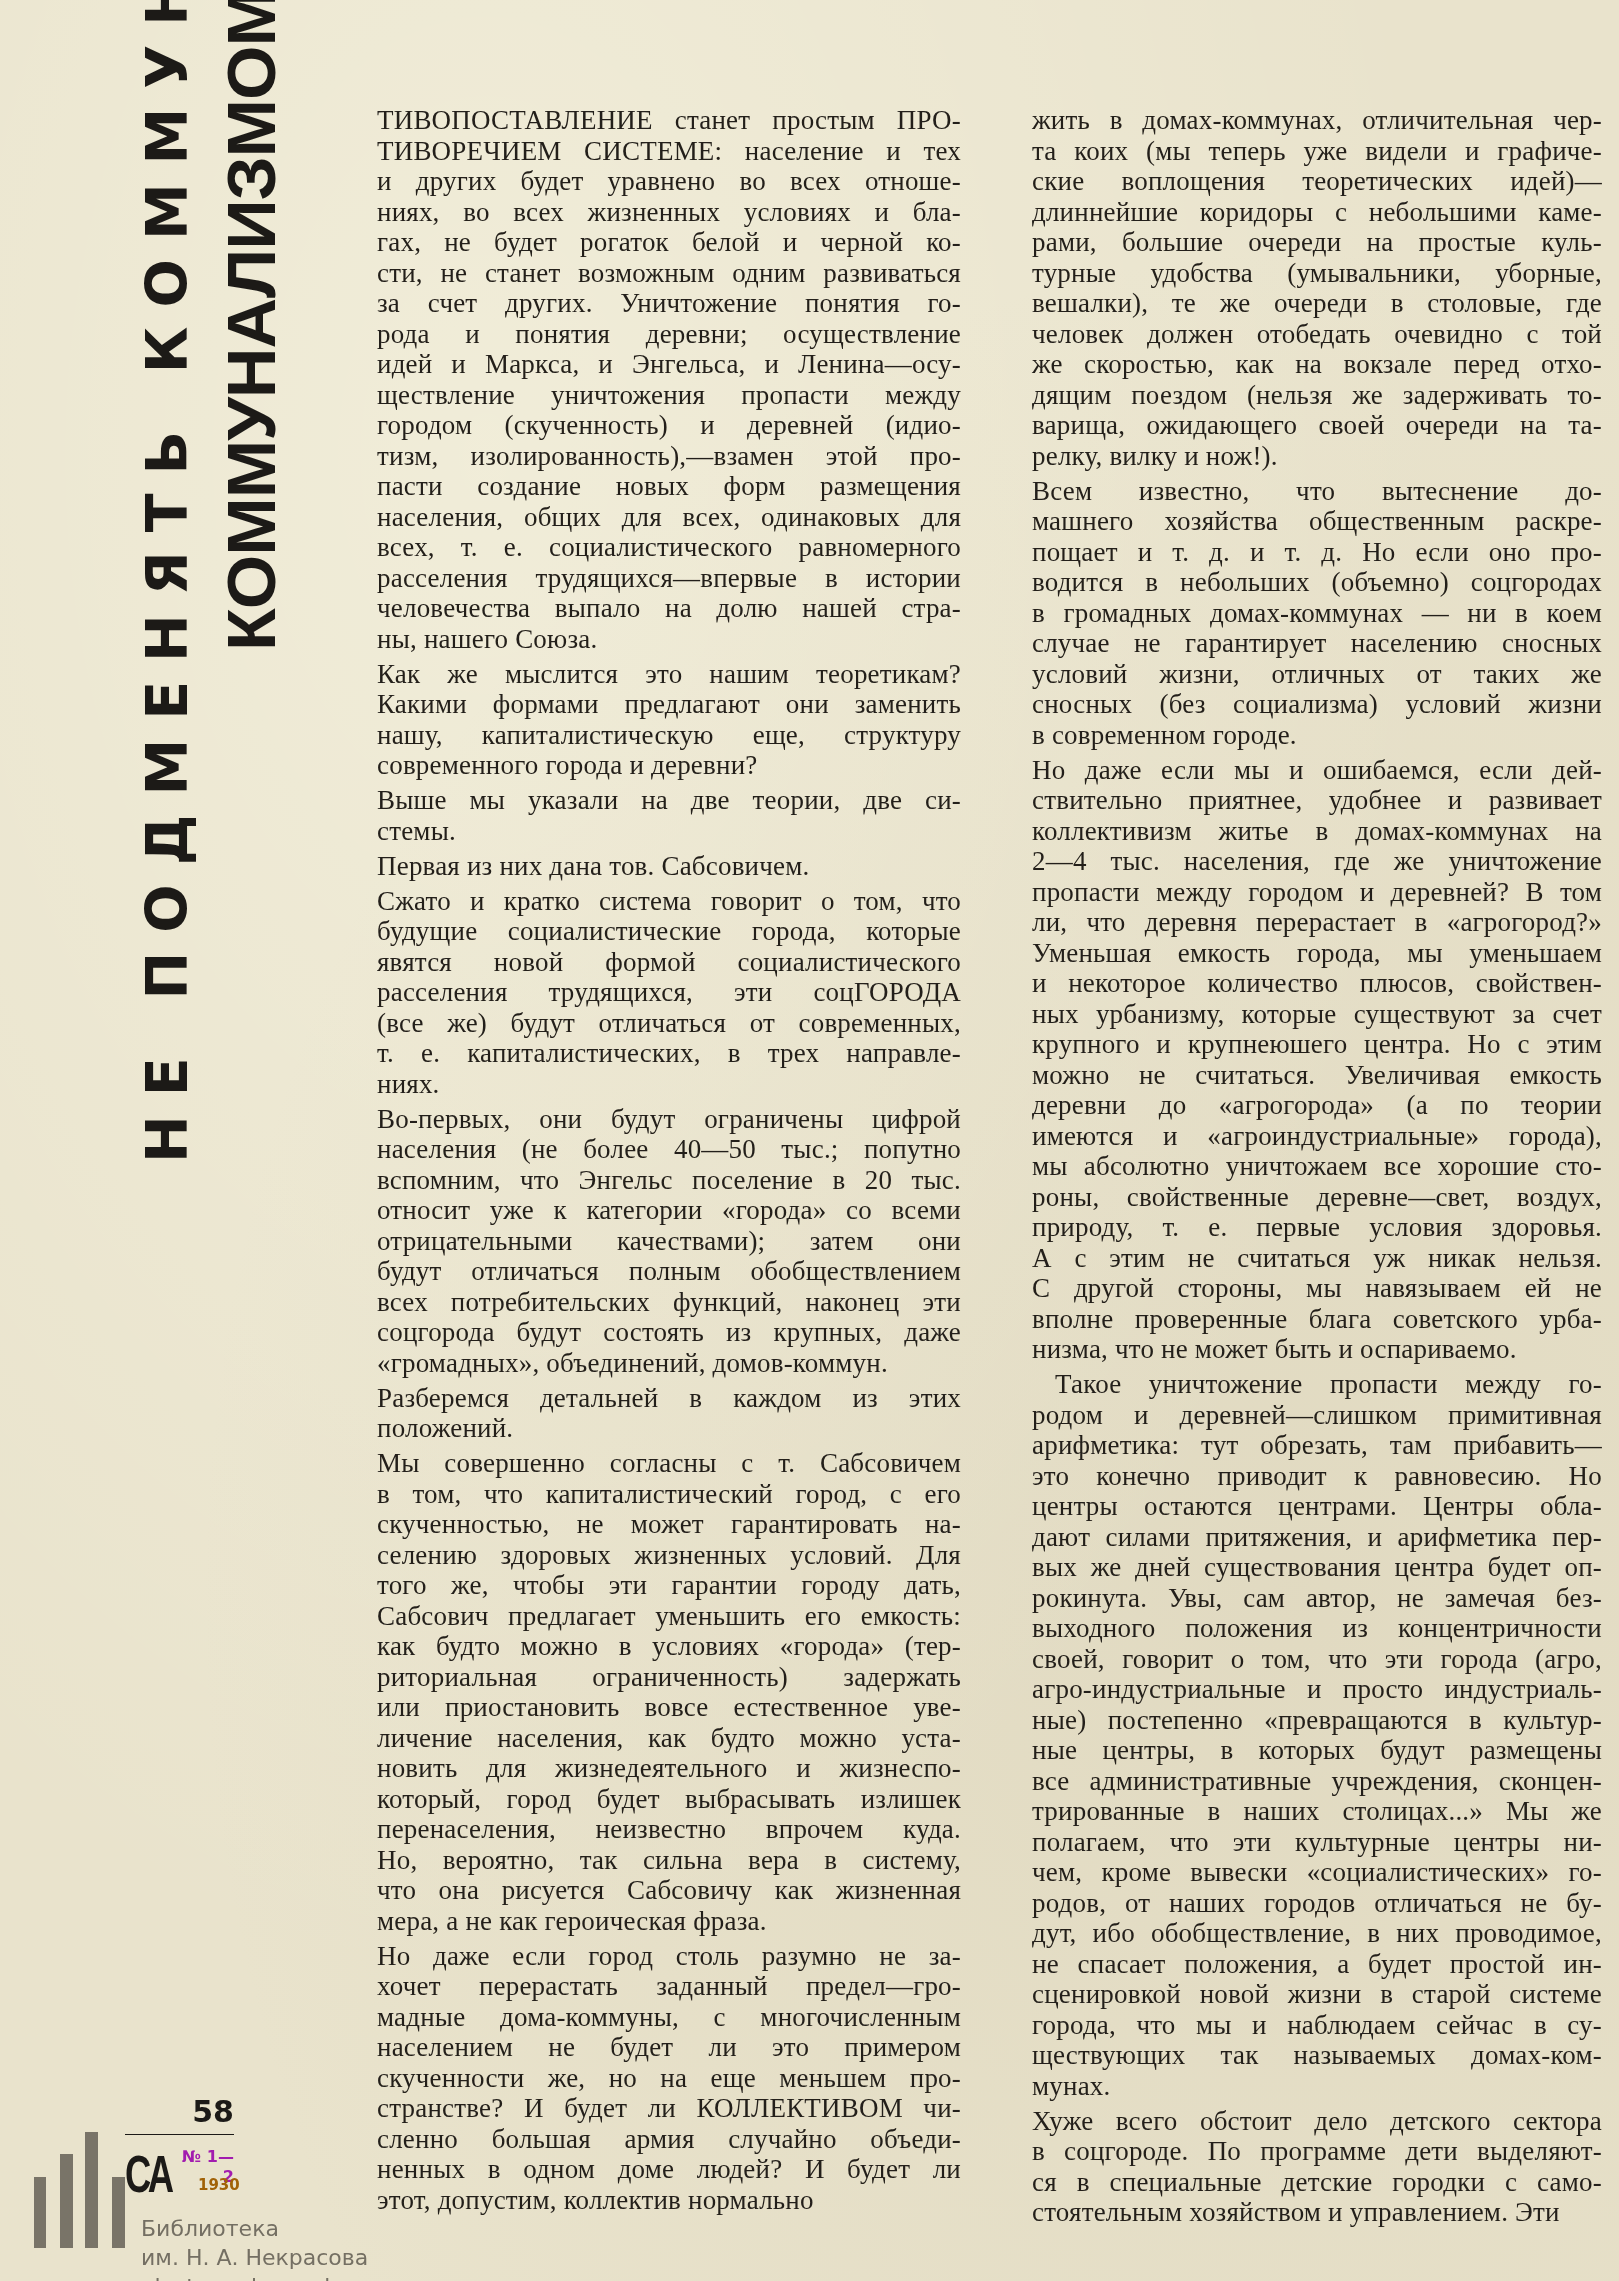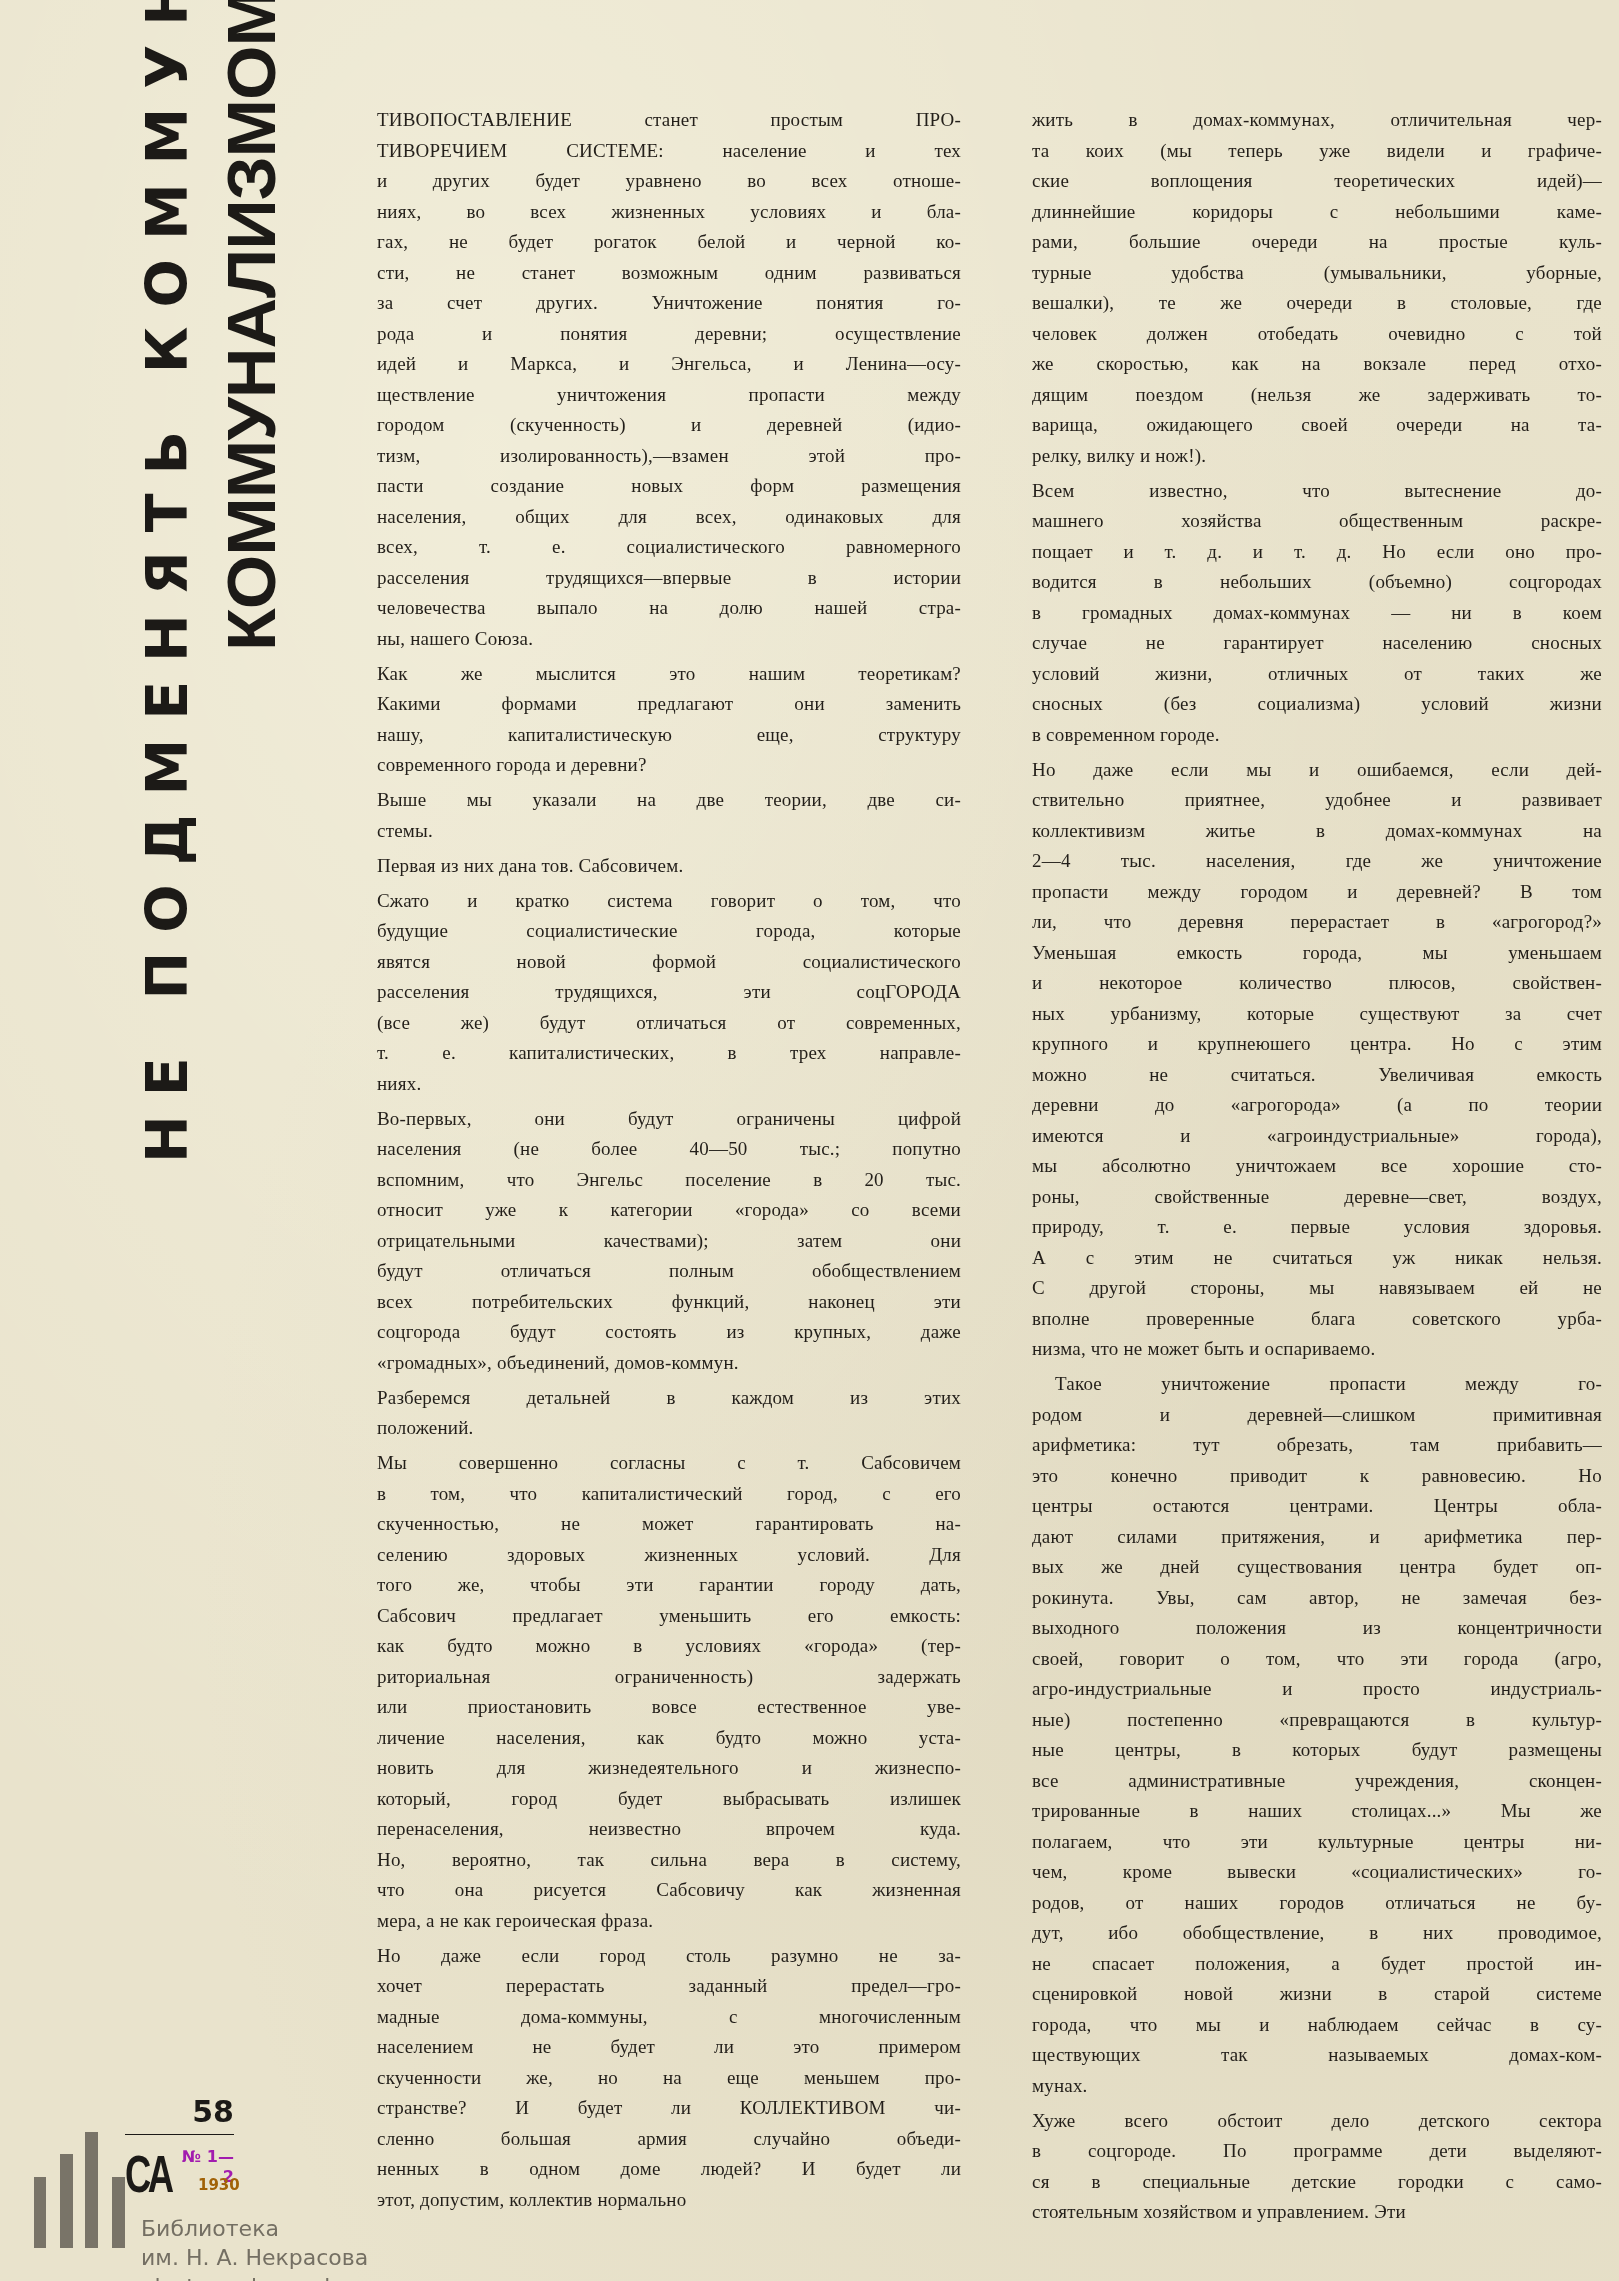--- a/index.html
+++ b/index.html
@@ -26,21 +26,21 @@
     font-size:57px; letter-spacing:19px;
   }
   .title-line2 {
     left:96px; top:544px;
     font-size:68px; letter-spacing:-0.9px;
     transform:rotate(-90deg) scaleX(1.03);
     font-family:"Liberation Sans", sans-serif;
   }
   .col {
     position:absolute; top:105px;
-    font-size:19px; line-height:30.5px;
+    font-size:27px; line-height:30.5px;
     font-family:"Liberation Serif", "DejaVu Serif", serif;
     letter-spacing:0.2px;
   }
   .col-mid { left:377px; width:584px; }
   .col-right { left:1032px; width:570px; top:105px; }
   .line { display:block; text-align:justify; text-align-last:justify; white-space:nowrap; }
   .line.last { text-align-last:left; }
   .para { margin-bottom:4.5px; }
   .folio {
     position:absolute; left:125px; top:2094px; width:109px;

